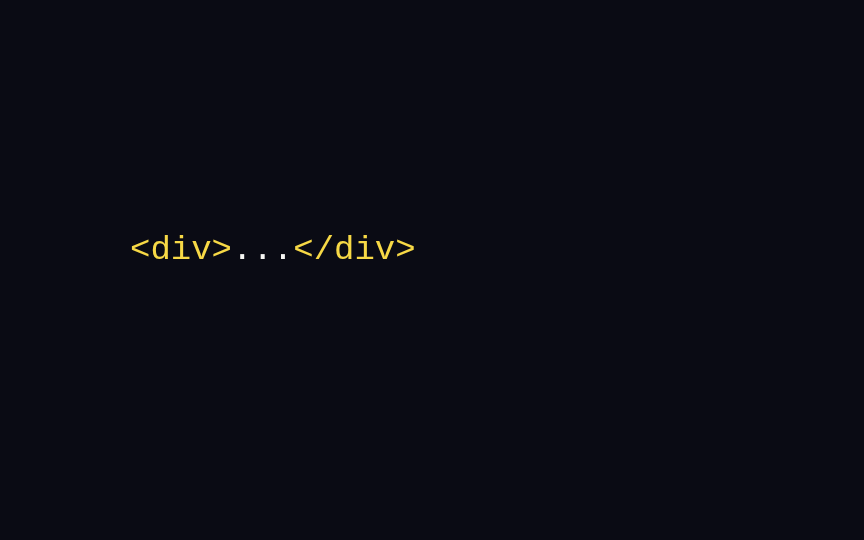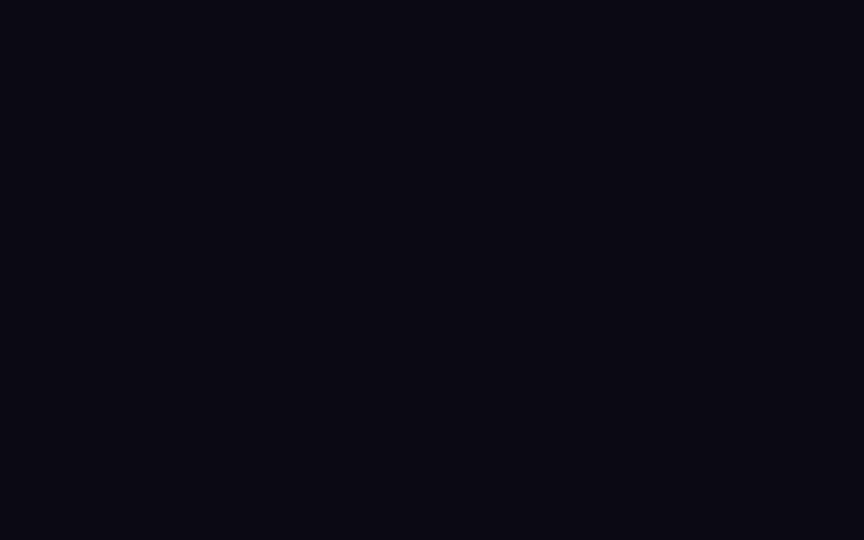--- a/index.html
+++ b/index.html
@@ -22,13 +22,14 @@
       letter-spacing: 0;
     }
     .line { white-space: pre-wrap; word-break: break-word; }
     .tag { color: #f7d946; }
     .text { color: #f7f7f4; }
   </style>
 </head>
 <body>
 
 <div class="code-block">
+  <div class="line"><span class="tag">&lt;div&gt;</span><span class="text">...</span><span class="tag">&lt;/div&gt;</span></div>
 </div>
 
 </body></html>

